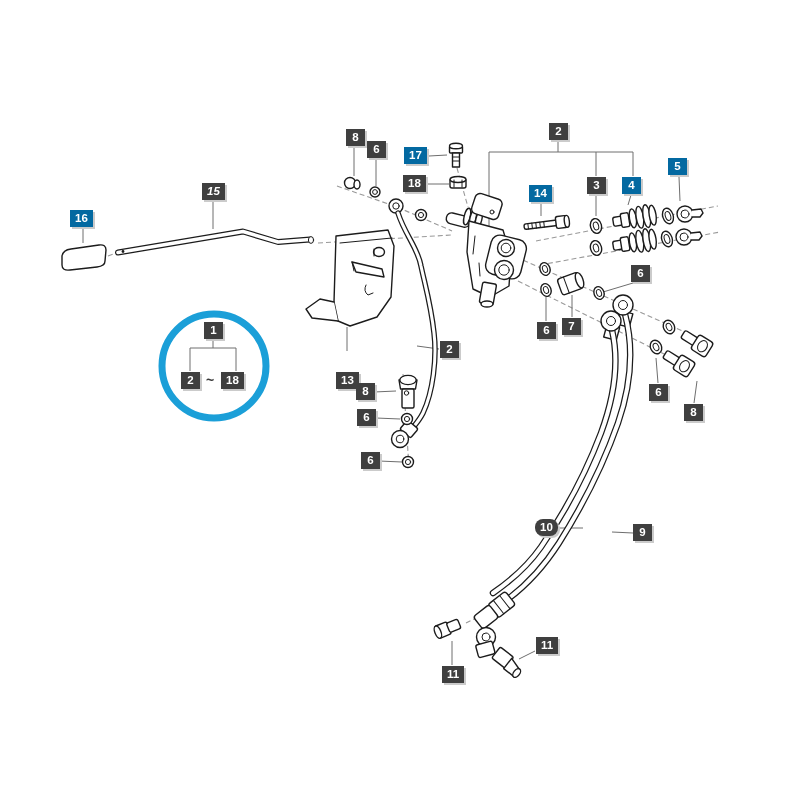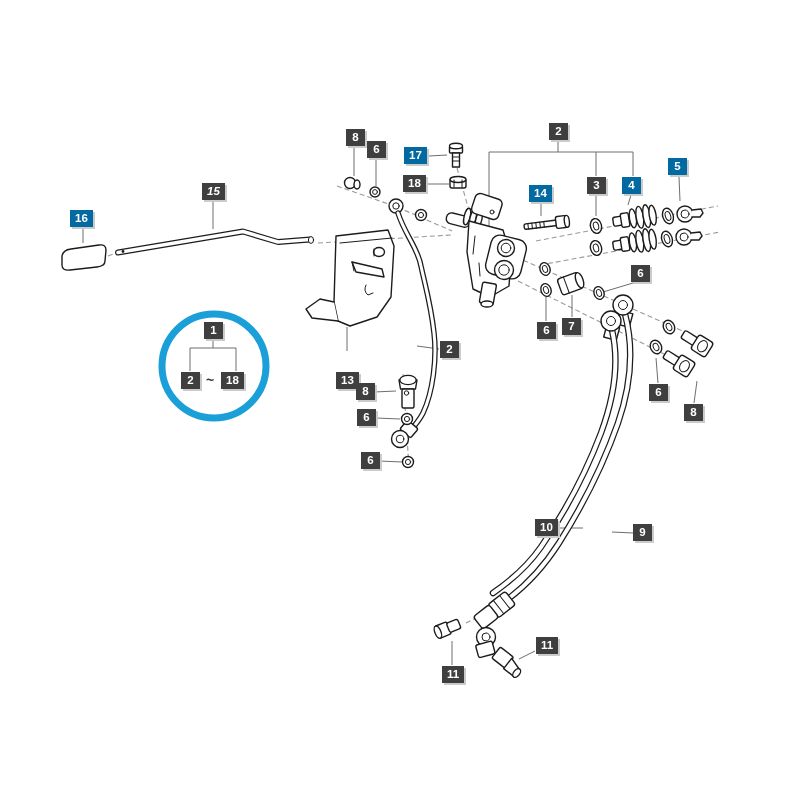--- a/index.html
+++ b/index.html
@@ -353,19 +353,19 @@
       <div class="plabel" style="left: 336px; top: 372px;">13</div>
       <div class="plabel" style="left: 440px; top: 341px;">2</div>
       <div class="plabel" style="left: 356px; top: 383px;">8</div>
       <div class="plabel" style="left: 357px; top: 409px;">6</div>
       <div class="plabel" style="left: 361px; top: 452px;">6</div>
       <div class="plabel" style="left: 631px; top: 265px;">6</div>
       <div class="plabel" style="left: 537px; top: 322px;">6</div>
       <div class="plabel" style="left: 562px; top: 318px;">7</div>
       <div class="plabel" style="left: 649px; top: 384px;">6</div>
       <div class="plabel" style="left: 684px; top: 404px;">8</div>
-      <div class="plabel" style="left: 535px; top: 519px;">10</div>
+      <div class="plabel" style="left: 535px; top: 519px; border-radius: 8px;">10</div>
       <div class="plabel" style="left: 633px; top: 524px;">9</div>
       <div class="plabel" style="left: 442px; top: 666px;">11</div>
       <div class="plabel" style="left: 536px; top: 637px;">11</div>
     </div>
 
 </div>
 
 </body></html>

